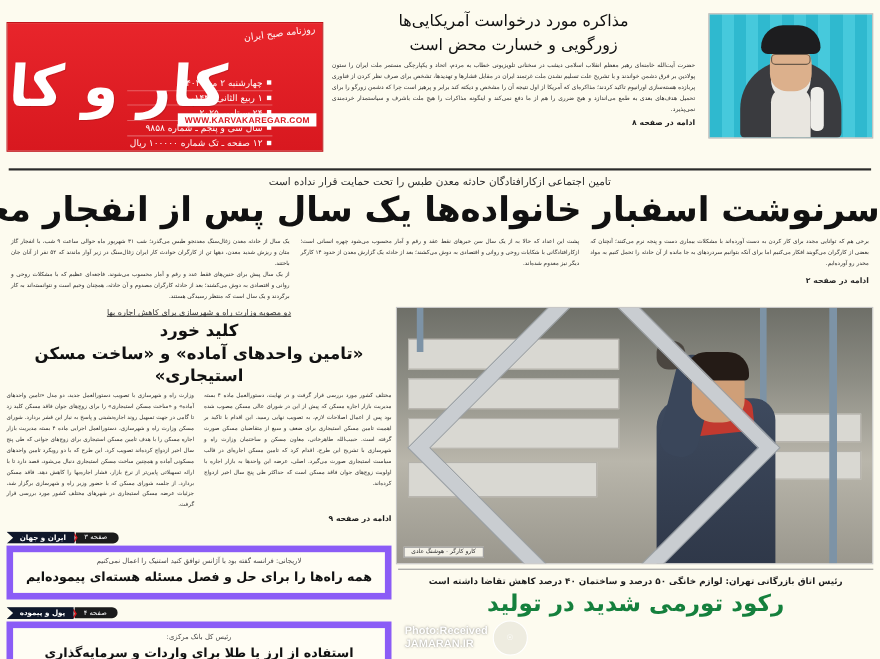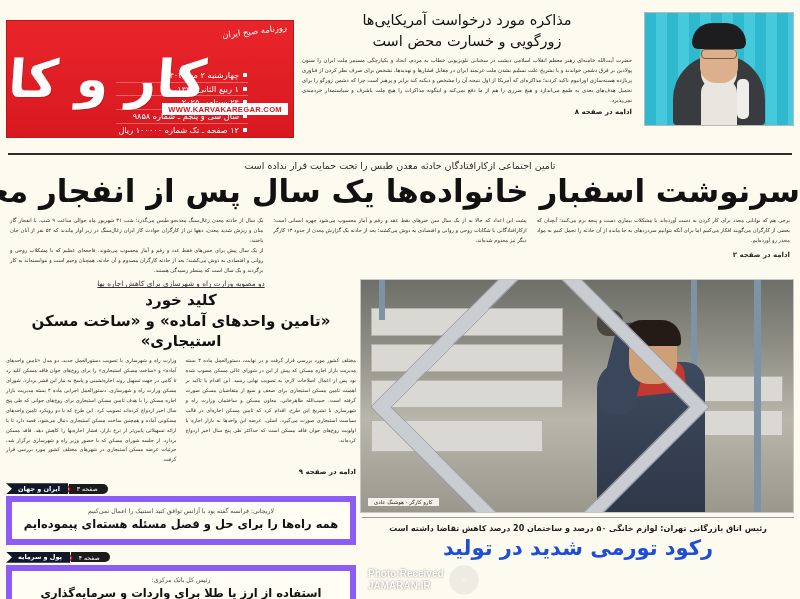--- a/index.html
+++ b/index.html
@@ -154,21 +154,21 @@
   .wm-circle{width:30px;height:30px;border-radius:50%;border:1.6px solid #fff;
     display:flex;align-items:center;justify-content:center;color:#fff;font-size:7px;
     background:rgba(0,0,0,.06);}
   .wm-text{color:#fff;font-size:10px;font-weight:bold;line-height:1.15;
     font-family:"Liberation Sans",sans-serif;text-align:left;direction:ltr;
     text-shadow:0 0 2px rgba(0,0,0,.5);}
 
   
   .bl-wrap{position:relative;margin-top:6px;}
   .bl-kicker{font-size:8px;font-weight:bold;text-align:center;color:#1d1d1d;margin-bottom:3px;}
-  .bl-head{font-size:21px;font-weight:bold;text-align:center;color:#1d4ed8;line-height:1.2;}
+  .bl-head{font-size:21px;font-weight:bold;text-align:center;color:#15803d;line-height:1.2;}
   .sep-line{height:1px;background:#9a9a9a;margin:4px 0 3px;}
 </style>
 </head>
 <body>
 
 <div class="page">
 
   <div class="top">
 
     <div class="masthead">
@@ -247,21 +247,21 @@
         <div class="badge-sec">ایران و جهان</div>
         <div class="badge-arrow">❮</div>
         <div class="badge-page">صفحه ۳</div>
       </div>
       <div class="box">
         <div class="box-kicker">لاریجانی: فرانسه گفته بود با آژانس توافق کنید استنیک را اعمال نمی‌کنیم</div>
         <div class="box-head">همه راه‌ها را برای حل و فصل مسئله هسته‌ای پیموده‌ایم</div>
       </div>
 
       <div class="badge-row">
-        <div class="badge-sec">پول و سرمایه</div>
+        <div class="badge-sec">پول و پیموده</div>
         <div class="badge-arrow">❮</div>
         <div class="badge-page">صفحه ۴</div>
       </div>
       <div class="box">
         <div class="box-kicker">رئیس کل بانک مرکزی:</div>
         <div class="box-head">استفاده از ارز یا طلا برای واردات و سرمایه‌گذاری قانونی هیچ محدودیتی ندارد</div>
       </div>
     </div>
 
     <div class="col-left">
@@ -281,21 +281,21 @@
         <div class="worker-head"></div>
         <div class="worker-hair"></div>
         <div class="worker-glove"></div>
         <div class="frame-d"></div>
         <div class="photo-credit">کارو کارگر - هوشنگ عادی</div>
       </div>
 
       <div class="sep-line"></div>
 
       <div class="bl-wrap">
-        <div class="bl-kicker">رئیس اتاق بازرگانی تهران: لوازم خانگی ۵۰ درصد و ساختمان 20 درصد کاهش تقاضا داشته است</div>
+        <div class="bl-kicker">رئیس اتاق بازرگانی تهران: لوازم خانگی ۵۰ درصد و ساختمان ۴۰ درصد کاهش تقاضا داشته است</div>
         <div class="bl-head">رکود تورمی شدید در تولید</div>
 
         <div class="wm">
           <div class="wm-circle">☉</div>
           <div class="wm-text">
             <div>Photo:Received</div>
             <div>JAMARAN.IR</div>
           </div>
         </div>
       </div>

